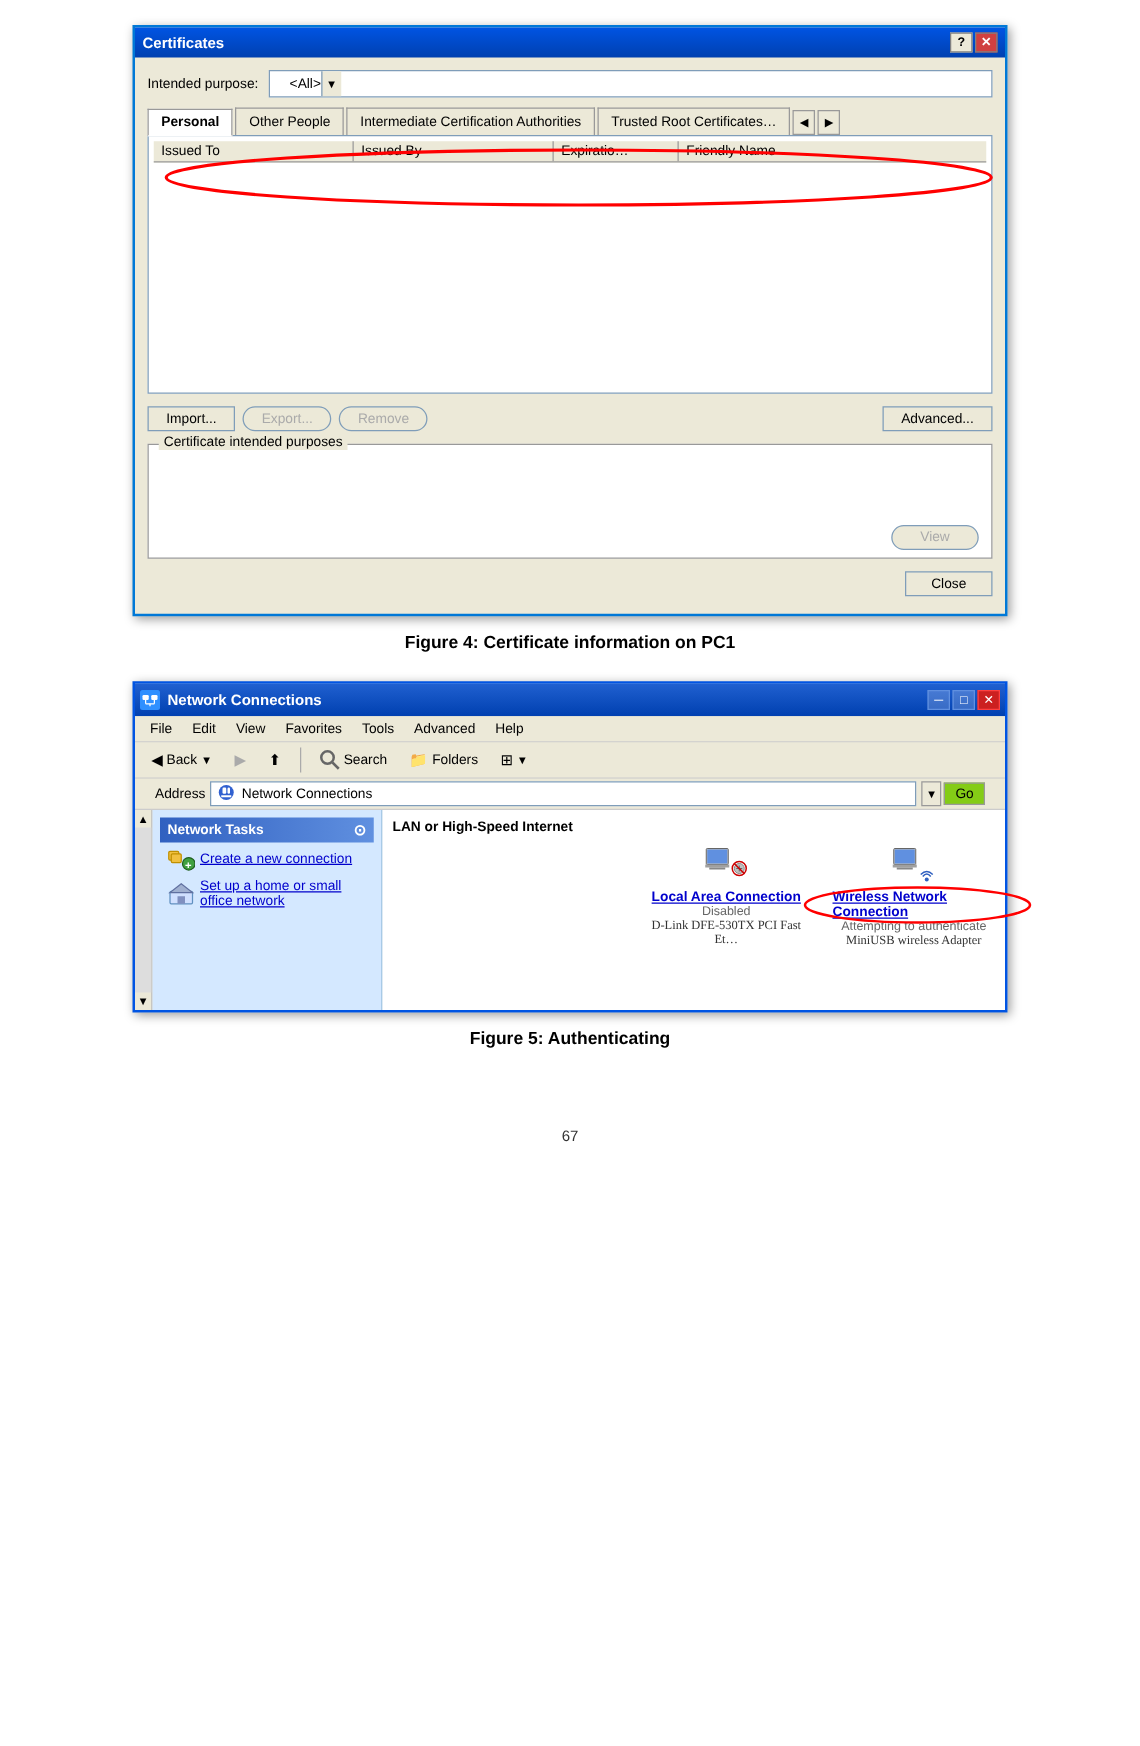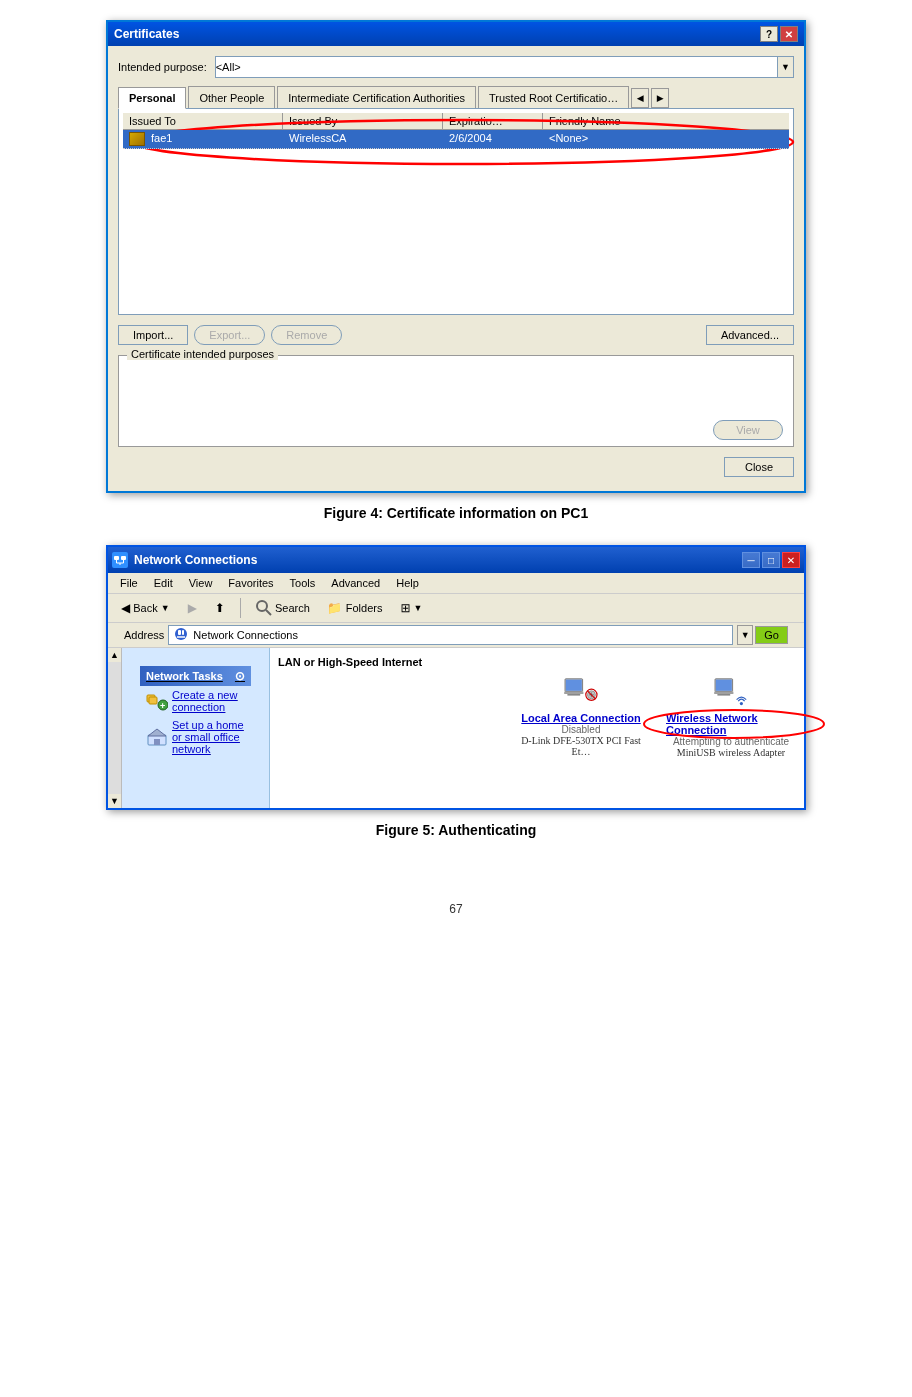--- a/index.html
+++ b/index.html
@@ -85,22 +85,22 @@
       white-space: nowrap;
     }
 
     .dropdown-select {
       flex: 1;
       height: 22px;
       background: white;
       border: 1px solid #7f9db9;
       display: flex;
       align-items: center;
-      justify-content: space-between;
-      padding: 0 0;
+      justify-content: flex-start;
+      padding: 0 16px;
       font-size: 11px;
     }
 
     .dropdown-arrow {
       width: 16px;
       height: 100%;
       background: #ece9d8;
       border-left: 1px solid #7f9db9;
       display: flex;
       align-items: center;
@@ -426,25 +426,24 @@
     }
 
     
     .explorer-content {
       display: flex;
       min-height: 160px;
     }
 
     
     .explorer-sidebar {
-      width: 148px;
+      width: 184px;
       background: #d4e8ff;
       border-right: 1px solid #99c0e0;
-      padding: 18px;
-      text-decoration: underline;
+      padding: 6px;
     }
 
     .sidebar-section-header {
       background: linear-gradient(to right, #3060c0, #6090e0);
       color: white;
       font-size: 11px;
       font-weight: bold;
       padding: 3px 6px;
       display: flex;
       align-items: center;
@@ -553,47 +552,38 @@
         <div class="dropdown-select">
           <span>&lt;All&gt;</span>
           <div class="dropdown-arrow">▼</div>
         </div>
       </div>
 
       <div class="tabs-row">
         <div class="tab active">Personal</div>
         <div class="tab">Other People</div>
         <div class="tab">Intermediate Certification Authorities</div>
-        <div class="tab">Trusted Root Certificatio…</div>
+        <div class="tab">Trusted Root Certificates…</div>
         <div class="tab-scroll-btn">◀</div>
         <div class="tab-scroll-btn">▶</div>
       </div>
 
       <div class="cert-list-container">
         <div class="cert-list-header">
           <div class="cert-header-cell">Issued To</div>
           <div class="cert-header-cell">Issued By</div>
           <div class="cert-header-cell">Expiratio…</div>
           <div class="cert-header-cell">Friendly Name</div>
         </div>
         <div class="cert-list-body" style="position:relative;">
 
           <svg style="position:absolute;top:-10px;left:-10px;width:720px;height:50px;pointer-events:none;overflow:visible;">
             <ellipse cx="350" cy="22" rx="330" ry="22" fill="none" stroke="red" stroke-width="2.5"></ellipse>
           </svg>
 
-          <div class="cert-row selected">
-            <div class="cert-cell">
-              <span class="cert-icon" style="display:inline-block;width:16px;height:14px;background:linear-gradient(135deg,#d4a800,#a07000);border:1px solid #7a5500;vertical-align:middle;margin-right:3px;"></span>
-              <span>fae1</span>
-            </div>
-            <div class="cert-cell">WirelessCA</div>
-            <div class="cert-cell">2/6/2004</div>
-            <div class="cert-cell">&lt;None&gt;</div>
-          </div>
 
           <div style="height:160px;"></div>
         </div>
       </div>
 
       <div class="button-row">
         <button class="dialog-btn">Import...</button>
         <button class="dialog-btn disabled">Export...</button>
         <button class="dialog-btn disabled">Remove</button>
         <div class="spacer"></div>

